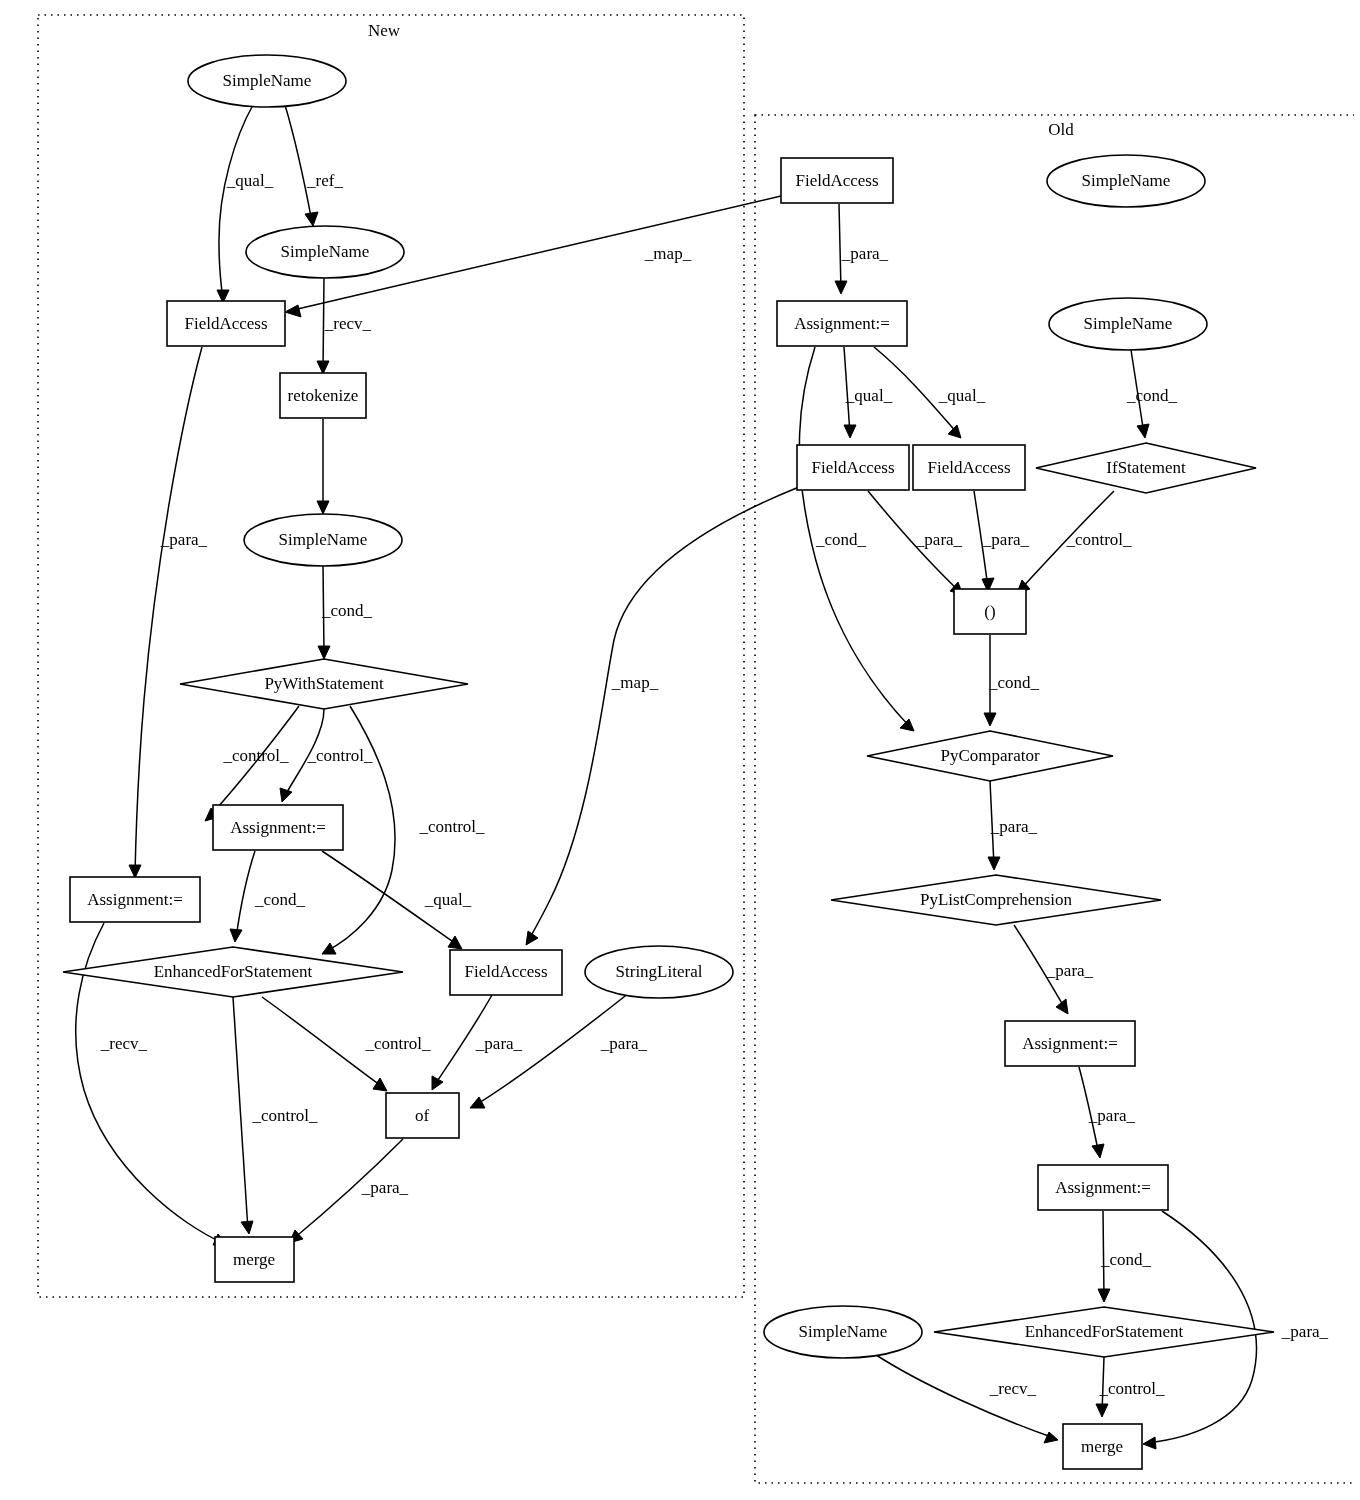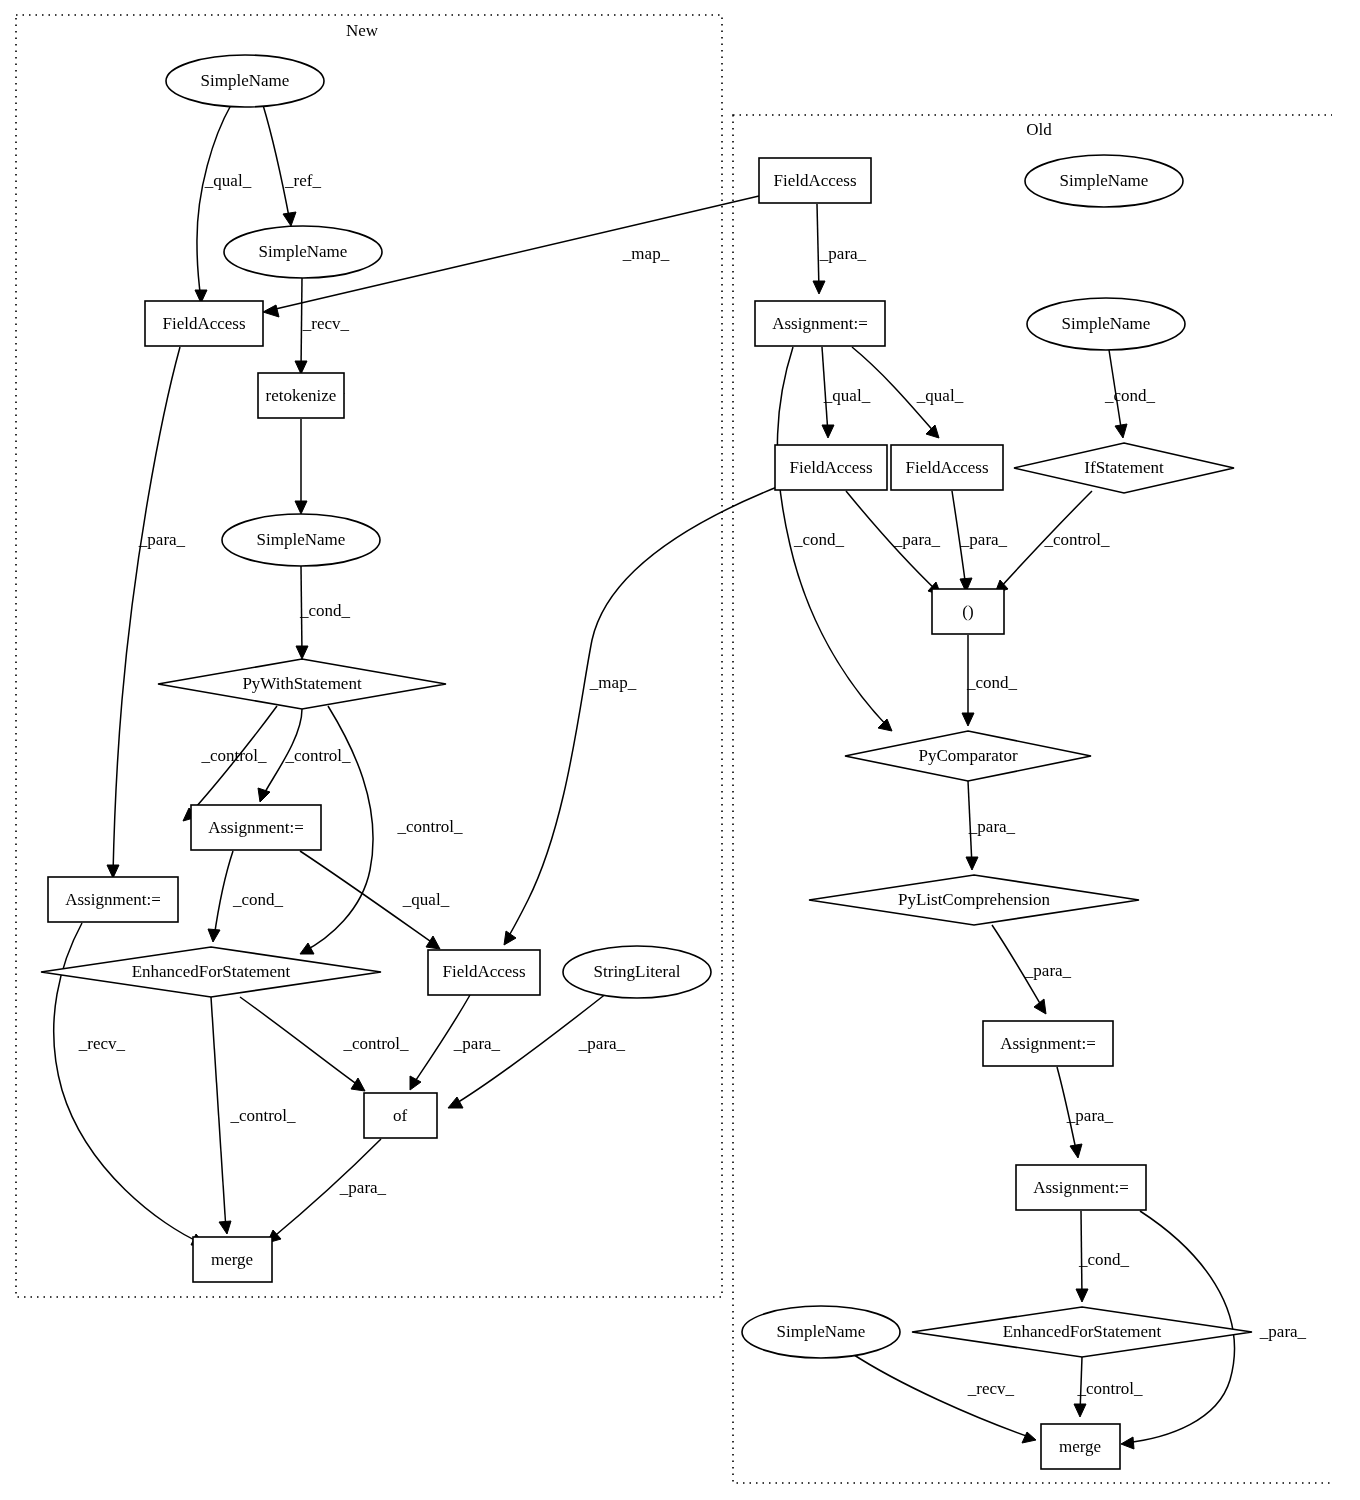--- a/index.html
+++ b/index.html
@@ -10,20 +10,21 @@
   body {
     width: 1360px;
     height: 1500px;
     font-family: "Liberation Serif", "DejaVu Serif", serif;
   }
   #graph-root {
     position: relative;
     width: 1332px;
     height: 1500px;
     overflow: hidden;
+    padding-left: 22px;
   }
   svg#graph-canvas {
     display: block;
     width: 1360px;
     height: 1500px;
   }
   .node-shape {
     fill: #ffffff;
     stroke: #000000;
     stroke-width: 1.6;

